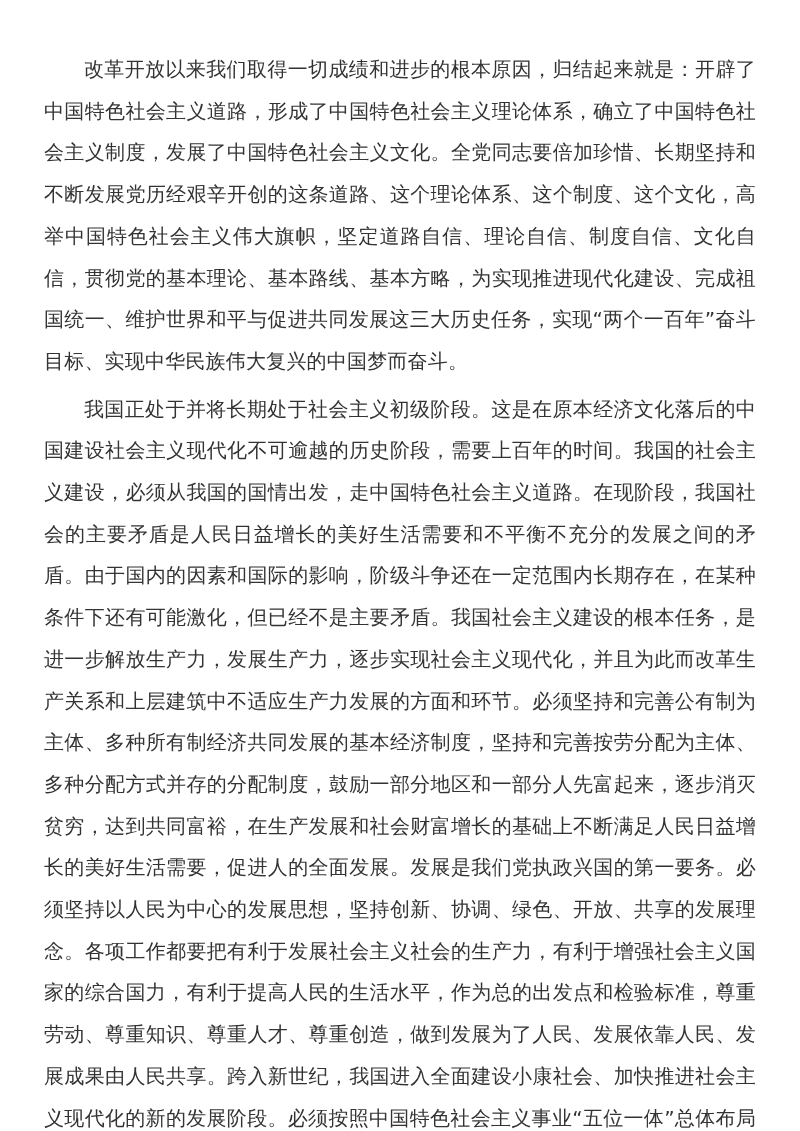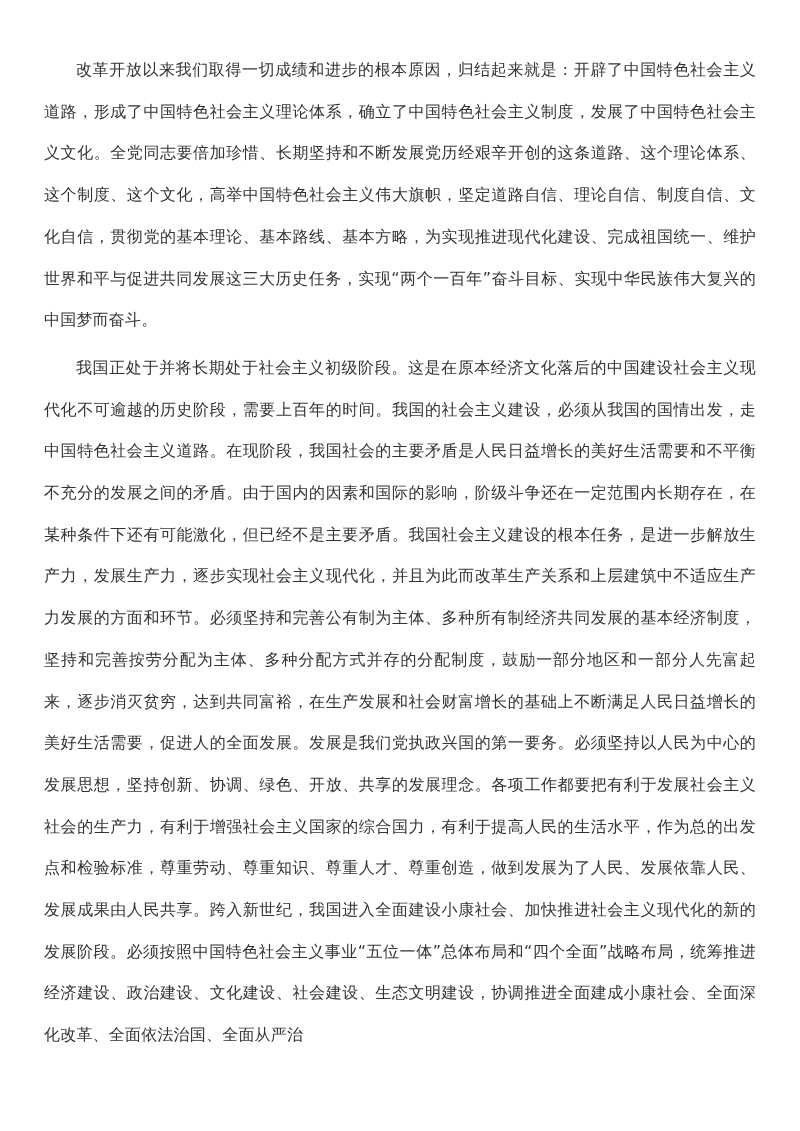--- a/index.html
+++ b/index.html
@@ -14,21 +14,21 @@
     background: #ffffff;
     overflow: hidden;
     font-family: "DejaVu Sans", sans-serif;
   }
   .content {
     box-sizing: border-box;
     padding: 49px 44px 0 44px;
   }
   .para {
     margin: 0 0 6px 0;
-    font-size: 16px;
+    font-size: 20px;
     line-height: 41.7px;
     color: #333333;
     text-align: justify;
     text-justify: inter-ideograph;
     text-indent: 2em;
     letter-spacing: 0.2px;
     word-break: break-all;
     font-weight: 400;
   }
 </style>

